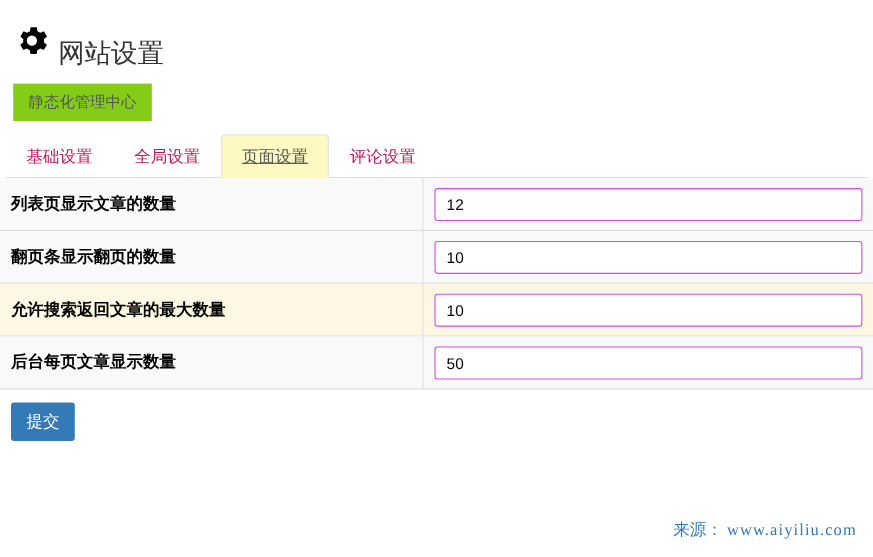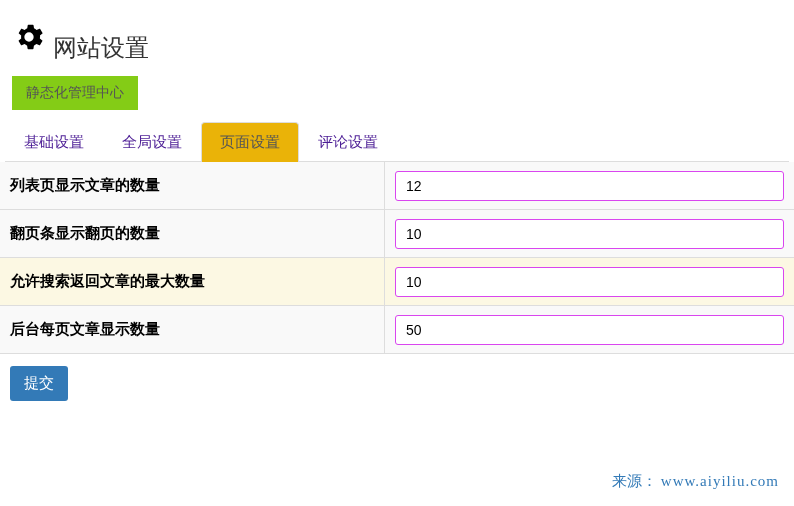--- a/index.html
+++ b/index.html
@@ -3,22 +3,22 @@
   <meta charset="utf-8">
   <style>
     * { box-sizing: border-box; margin: 0; padding: 0; }
     body { font-family: "Microsoft YaHei", "Helvetica Neue", Arial, sans-serif; font-size: 14px; color: #333; background: #fff; width: 794px; }
     .page-header { padding: 12px 15px 8px; display: flex; align-items: center; gap: 10px; }
     .gear-svg { width: 28px; height: 28px; }
     .page-title { font-size: 24px; font-weight: normal; color: #333; margin-top: 20px; }
     .breadcrumb-bar { margin: 4px 12px 12px; }
     .breadcrumb-item { display: inline-block; background: #84cc16; color: #555; padding: 8px 14px; font-size: 14px; font-family: Liberation Mono, monospace; }
     .tabs { display: flex; border-bottom: 1px solid #ddd; margin: 0 5px; }
-    .tab { padding: 10px 18px; color: #4c1d95; cursor: pointer; border: 1px solid transparent; border-bottom: none; margin-bottom: -1px; font-size: 15px; }
-    .tab.active { color: #555; background: #eab308; border-color: #ddd #ddd #fff; border-radius: 4px 4px 0 0; }
+    .tab { padding: 10px 18px; color: #be185d; cursor: pointer; border: 1px solid transparent; border-bottom: none; margin-bottom: -1px; font-size: 15px; }
+    .tab.active { color: #555; background: #fef9c3; border-color: #ddd #ddd #fff; border-radius: 4px 4px 0 0; text-decoration: underline; }
     .settings-table { width: 100%; border-collapse: collapse; margin-top: 0; }
     .settings-row { display: flex; border-bottom: 1px solid #ddd; }
     .settings-row.even { background: #f9f9f9; }
     .settings-row.highlight { background: #fcf8e3; }
     .settings-label { width: 385px; padding: 14px 10px; font-weight: bold; font-size: 15px; color: #000; border-right: 1px solid #ddd; }
     .settings-value { flex: 1; padding: 8px 10px; display: flex; align-items: center; }
     .settings-value input[type="text"] { width: 100%; padding: 6px 10px; border: 1px solid #d946ef; border-radius: 3px; font-size: 14px; }
     .toggle { position: relative; width: 54px; height: 22px; background: #428bca; border-radius: 11px; display: flex; align-items: center; cursor: pointer; }
     .toggle-knob { position: absolute; left: 3px; width: 16px; height: 16px; background: #fff; border-radius: 50%; }
     .toggle-label { position: absolute; right: 7px; color: #fff; font-size: 10px; font-weight: bold; letter-spacing: 0.5px; }

